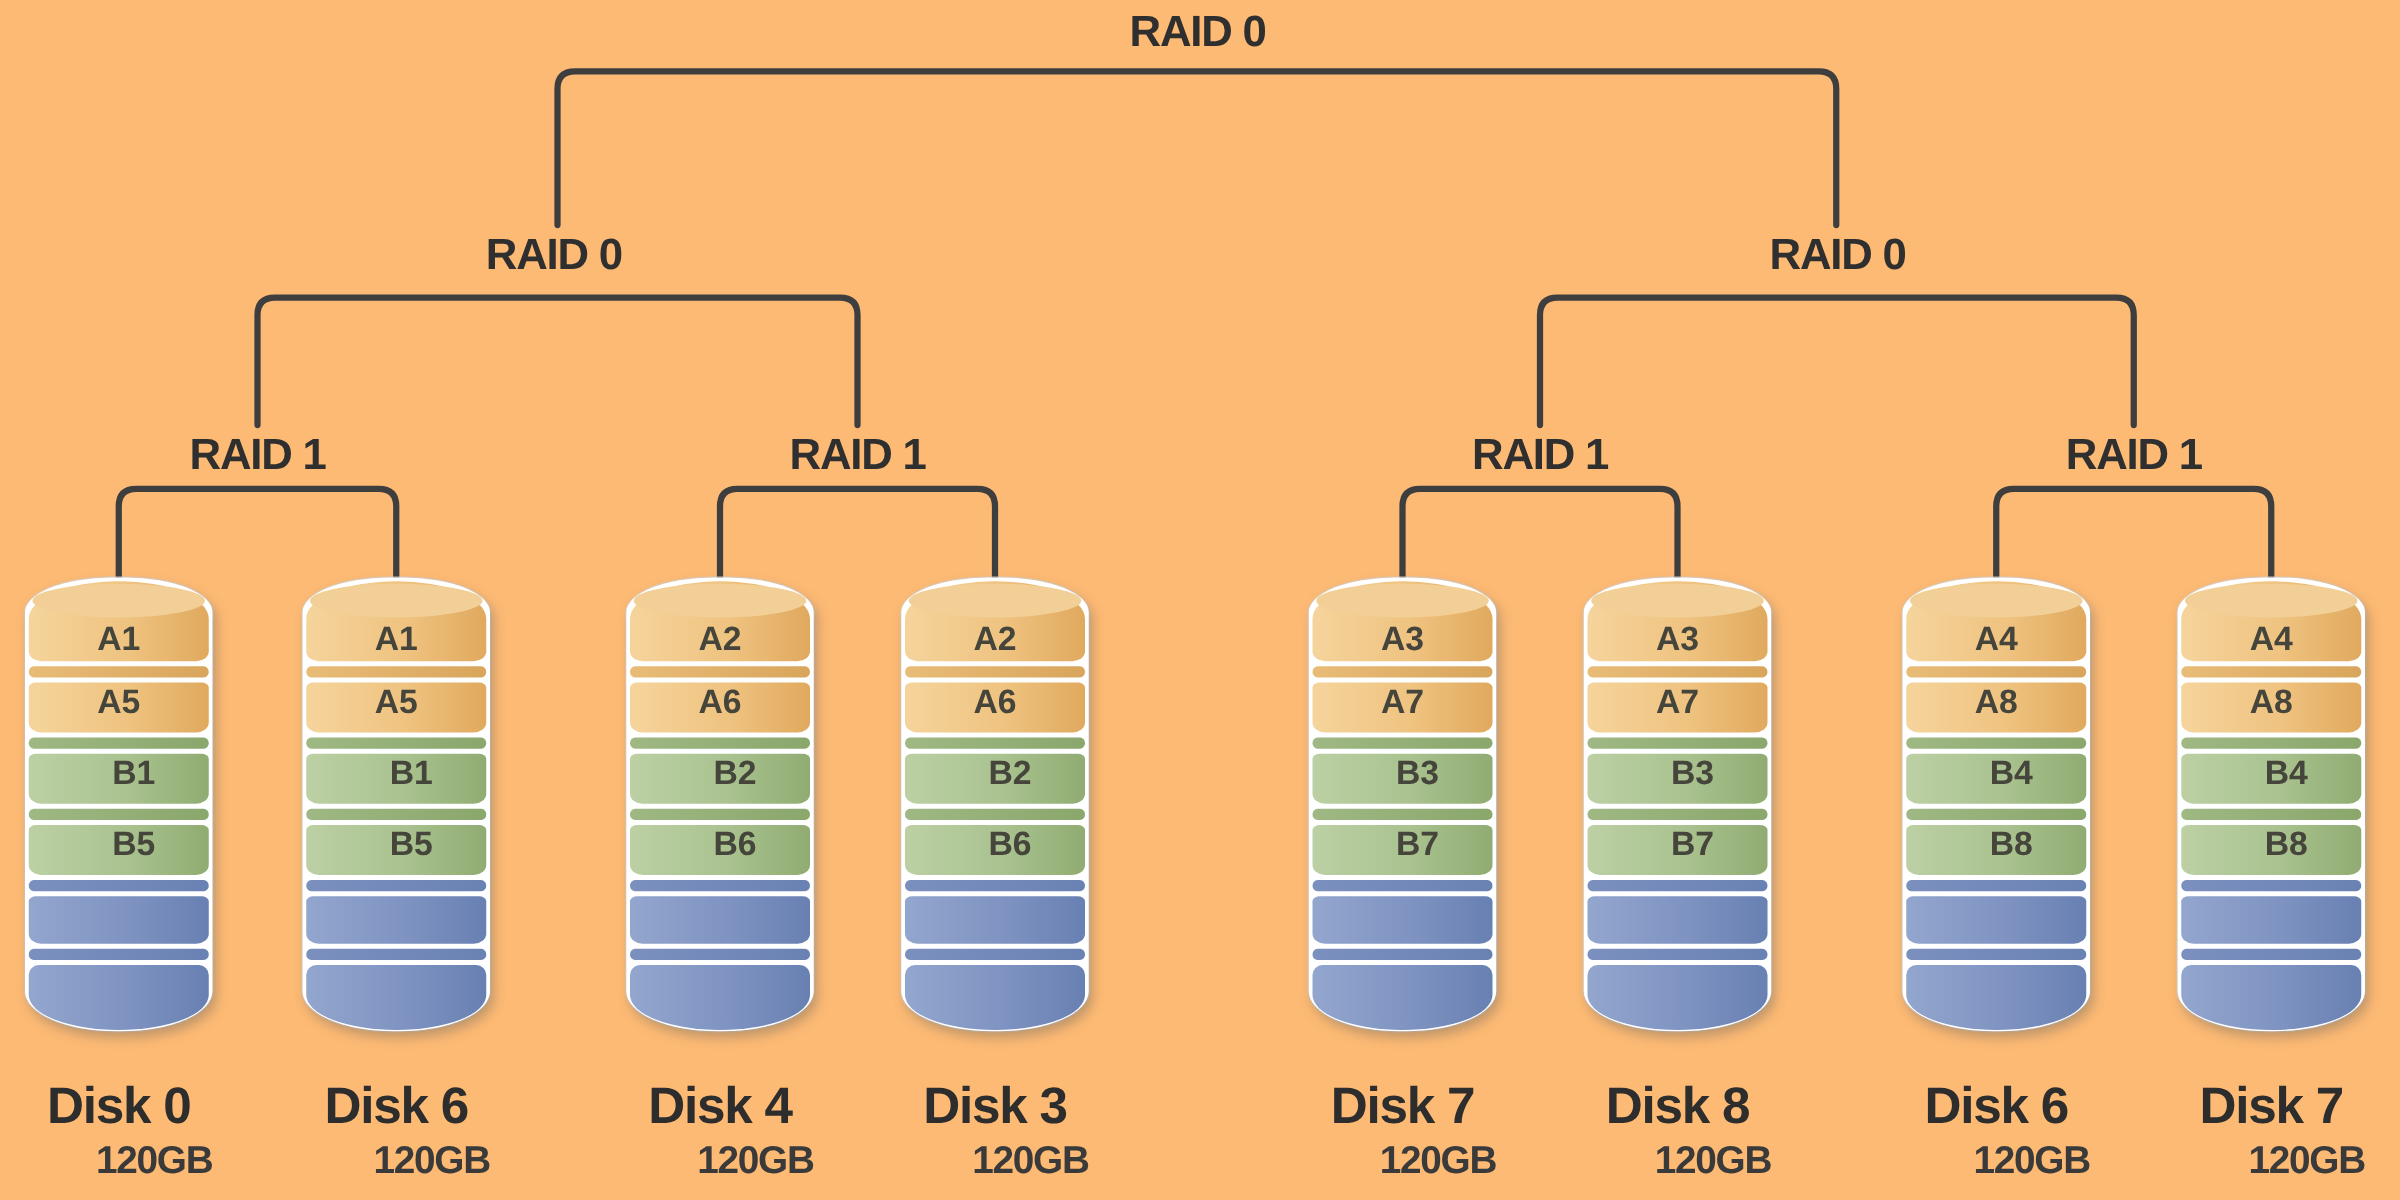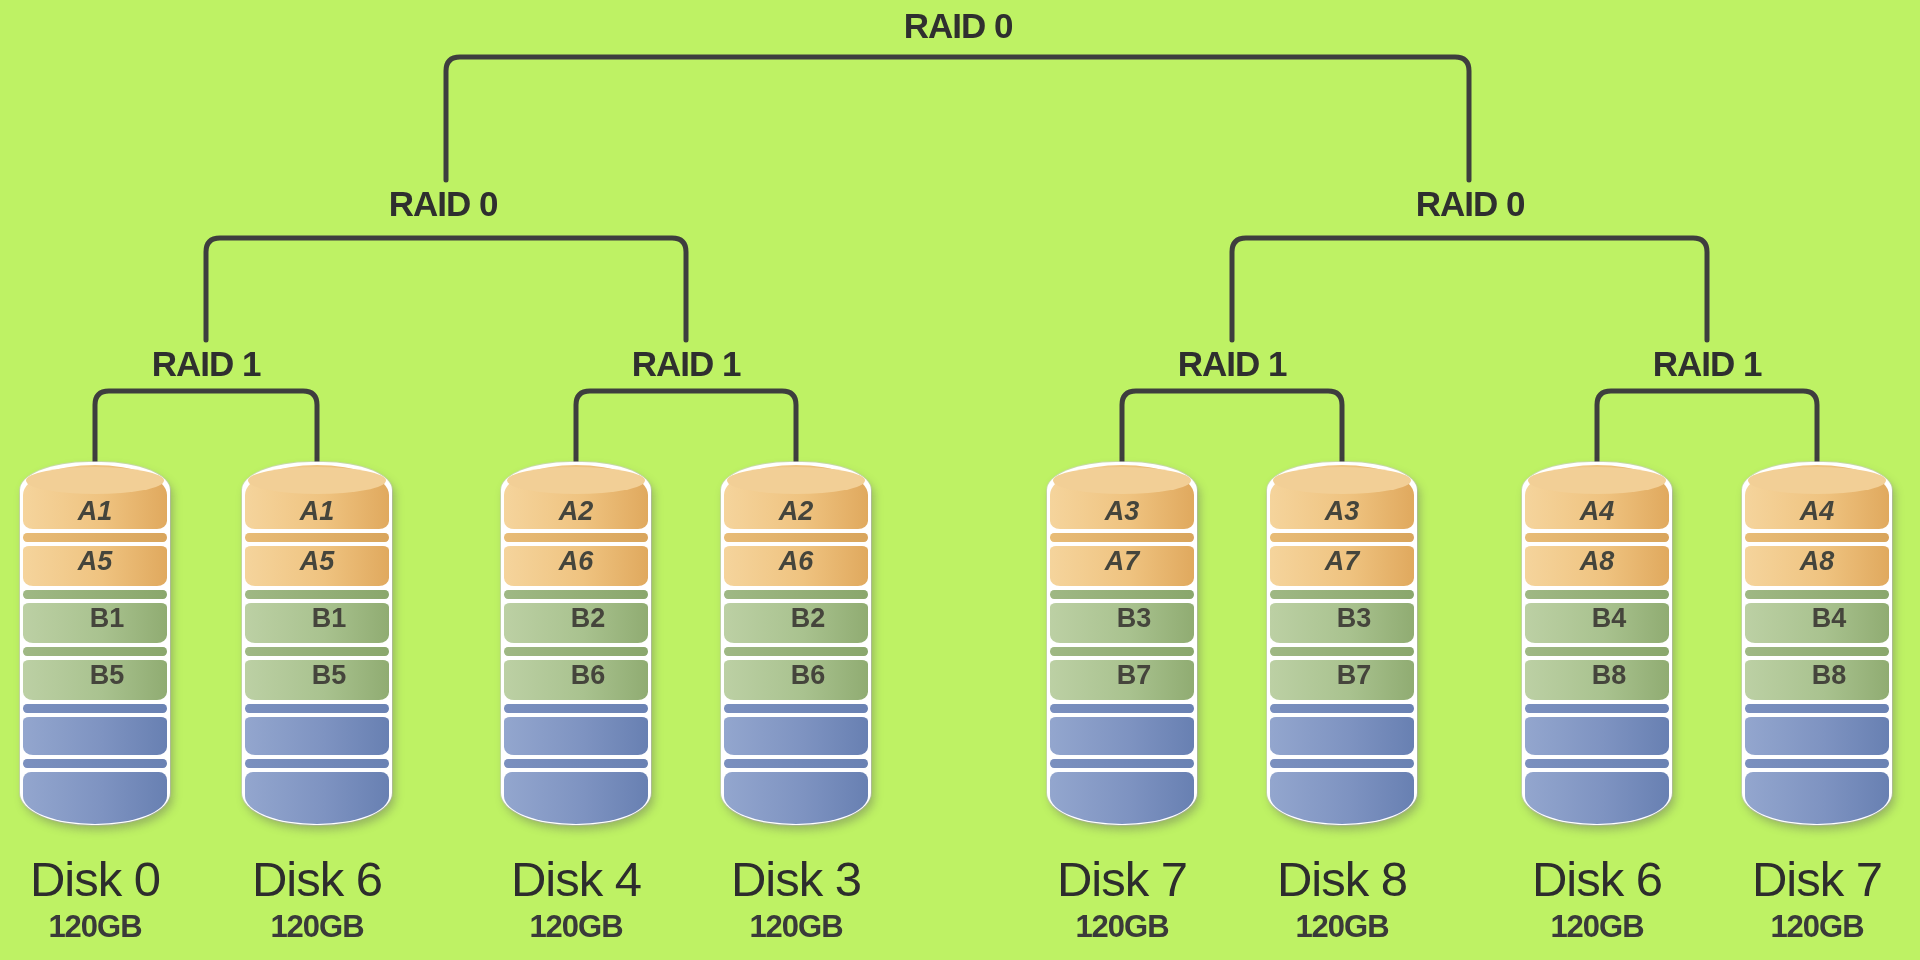--- a/index.html
+++ b/index.html
@@ -1,17 +1,17 @@
 <!DOCTYPE html>
 <html><head>
 <meta charset="utf-8">
 <style>
   html,body{margin:0;padding:0;background:#fff;}
   .canvas{
-    position:relative; width:1920px; height:960px; background:#bef264;
+    position:relative; width:1920px; height:960px; background:#fdba74;
     font-family:"Liberation Sans", sans-serif; overflow:hidden;
   }
   
   .wires{position:absolute;left:0;top:0;width:1920px;height:960px;z-index:1;}
   
   .node-label{
     position:absolute; transform:translateX(-50%);
     font-size:35px; font-weight:bold; color:#2f2f2f;
     letter-spacing:-1px; white-space:nowrap; z-index:2;
   }
@@ -37,30 +37,30 @@
     border-radius:50% 50% 10px 10px / 30px 30px 8px 8px;
   }
   .cap::before{
     content:""; position:absolute; left:3px; right:3px; top:2px; height:27px;
     border-radius:50%;
   }
   .mid{flex:0 0 40px;}
   .free{flex:0 0 38px;}
   .foot{flex:0 0 52px; border-radius:8px 8px 50% 50% / 8px 8px 28px 28px;}
   
-  .o{background:linear-gradient(90deg,#f5d49c 0%,#efc380 55%,#e0a95e 100%);font-style:italic;}
+  .o{background:linear-gradient(90deg,#f5d49c 0%,#efc380 55%,#e0a95e 100%);}
   .cap.o::before{background:#f2cf96;}
   .sliver.o{background:linear-gradient(90deg,#e8bc77,#d9a55c);}
   .g{background:linear-gradient(90deg,#bcd0a4 0%,#a9c28f 55%,#90ac72 100%);padding-left:24px;}
   .sliver.g{background:linear-gradient(90deg,#9fb884,#8aa76c);}
   .b{background:linear-gradient(90deg,#93a6ce 0%,#7e93c1 55%,#6880b2 100%);}
   .sliver.b{background:linear-gradient(90deg,#7b90bf,#6a82b3);}
   
-  .disk-name{margin-top:26px; font-size:49px; font-weight:normal; color:#2d2d2d; letter-spacing:-1px;}
-  .disk-cap{margin-top:2px; font-size:31px; font-weight:bold; color:#3a3a3a; letter-spacing:-1px;}
+  .disk-name{margin-top:36px; font-size:41px; font-weight:bold; color:#2d2d2d; letter-spacing:-1px;}
+  .disk-cap{margin-top:2px; font-size:31px; font-weight:bold; color:#3a3a3a; letter-spacing:-1px;text-align:right;}
 </style>
 </head>
 <body>
 
 <div class="canvas">
 
   <svg class="wires" width="1920" height="960" viewBox="0 0 1920 960">
     <g fill="none" stroke="#3E3E3E" stroke-width="5" stroke-linecap="round">
       <path d="M 446 180 V 71 Q 446 57 460 57 H 1455 Q 1469 57 1469 71 V 180"></path>
       <path d="M 206 340 V 252 Q 206 238 220 238 H 672 Q 686 238 686 252 V 340"></path>

